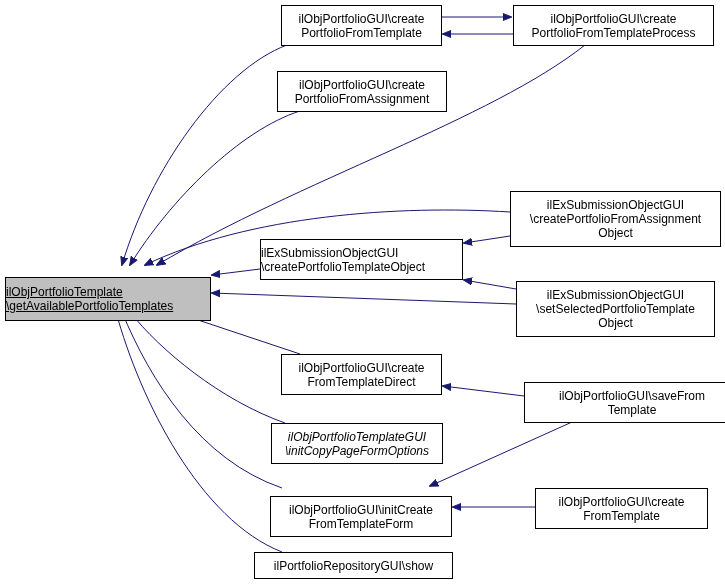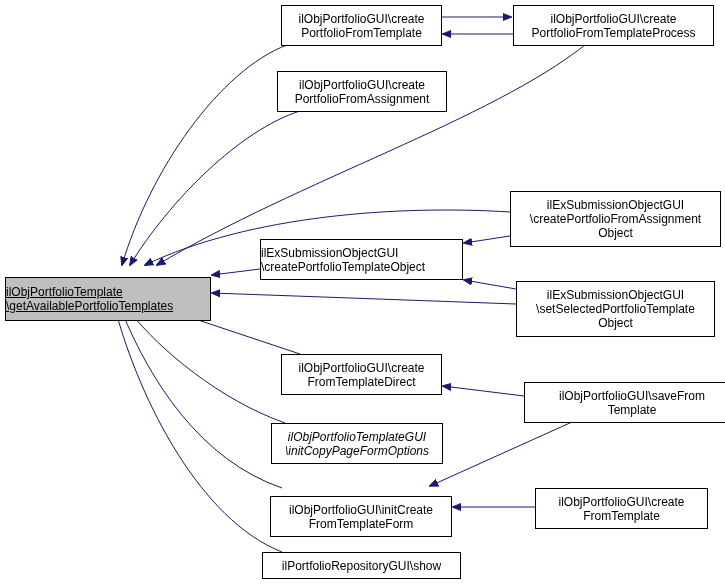--- a/index.html
+++ b/index.html
@@ -68,13 +68,13 @@
 <div class="node" style="left:524px;top:382px;width:216px;height:41px;">ilObjPortfolioGUI\saveFrom
 Template</div>
 <div class="node" style="left:271px;top:423px;width:172px;height:41px;font-style:italic;">ilObjPortfolioTemplateGUI
 \initCopyPageFormOptions</div>
 
 <div class="node" style="left:270px;top:488px;width:182px;height:41px;margin-top:8px;">ilObjPortfolioGUI\initCreate
 FromTemplateForm</div>
 <div class="node" style="left:535px;top:488px;width:173px;height:41px;">ilObjPortfolioGUI\create
 FromTemplate</div>
 
-<div class="node" style="left:262px;top:552px;width:199px;height:27px;">ilPortfolioRepositoryGUI\show</div>
+<div class="node" style="left:254px;top:552px;width:199px;height:27px;">ilPortfolioRepositoryGUI\show</div>
 
 </body></html>

